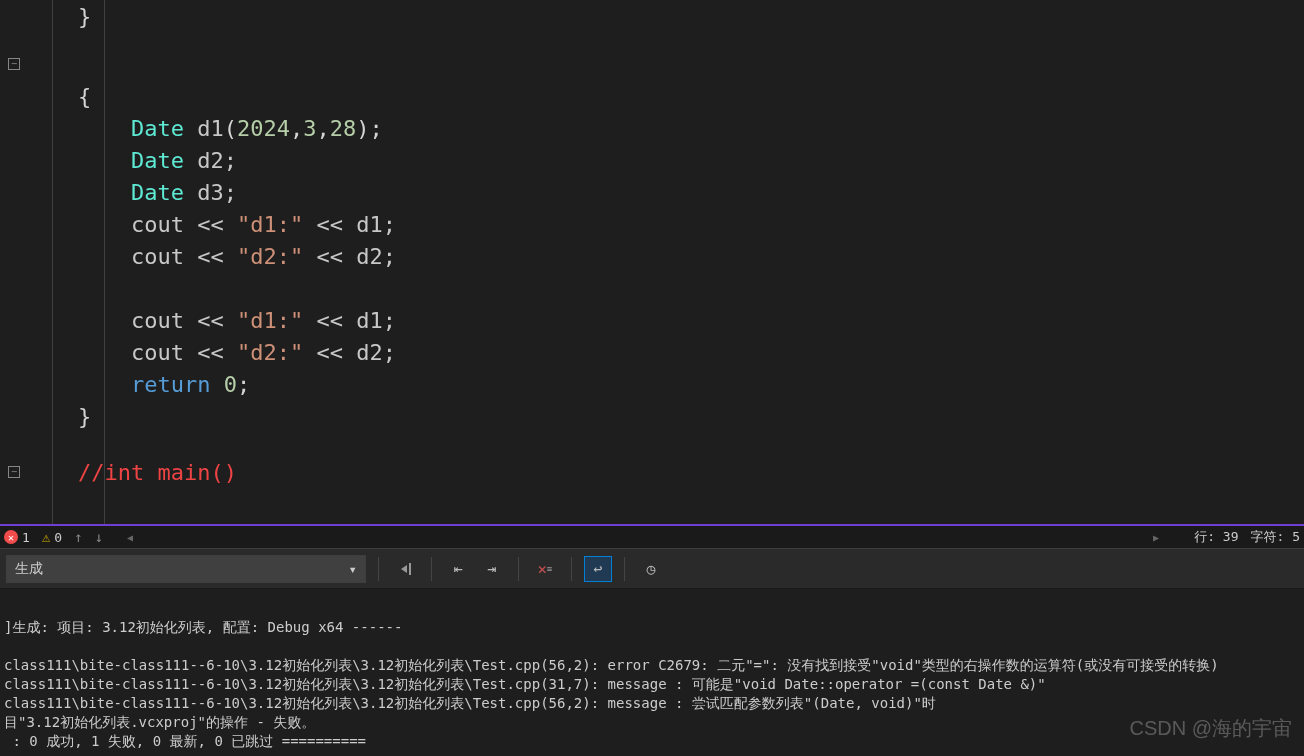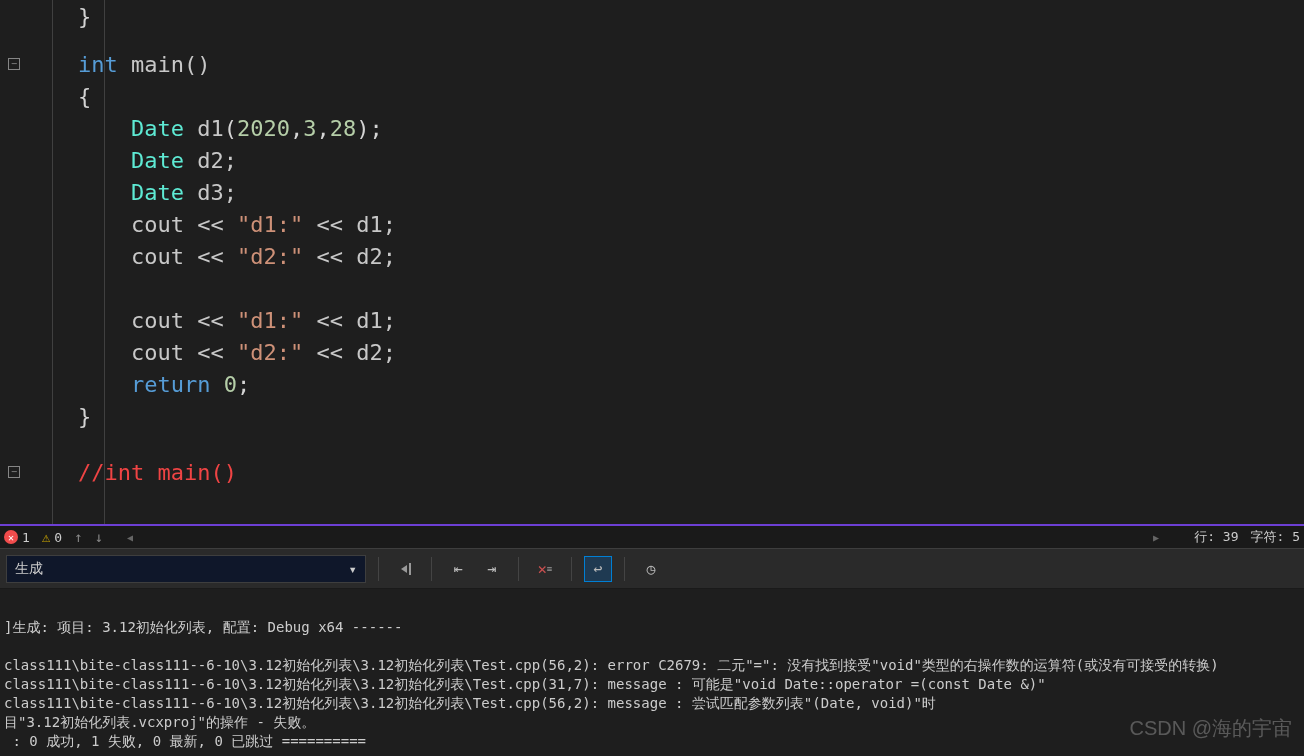--- a/index.html
+++ b/index.html
@@ -104,21 +104,21 @@
 .output-toolbar {
   height: 40px;
   background: #2a2a2a;
   border-bottom: 1px solid #1a1a1a;
   display: flex;
   align-items: center;
   padding: 0 6px;
   gap: 6px;
 }
 .dropdown {
-  background: #0f172a;
+  background: #404040;
   border: 1px solid #3e3e3e;
   color: #cccccc;
   font-size: 14px;
   padding: 4px 8px;
   width: 360px;
   display: flex;
   justify-content: space-between;
   align-items: center;
 }
 .tb-sep { width: 1px; height: 24px; background: #444; margin: 0 6px; }
@@ -153,25 +153,25 @@
 
 <div class="editor-area">
   <div class="code-container">
     <div class="vertical-guide" style="left:52px"></div>
     <div class="vertical-guide" style="left:104px"></div>
 
     <div class="line"><div class="gutter"><div class="green-bar"></div></div><span class="code-text"><span class="punc">}</span></span></div>
 
     <div class="line" style="height:16px"></div>
 
-    <div class="line"><div class="gutter"><div class="fold">−</div></div><span class="code-text"><span class="kw">int</span><span class="ident"> main()</span></span></div>
+    <div class="line"><div class="gutter"><div class="fold">−</div></div></div>
 
     <div class="line"><div class="gutter"></div><span class="code-text"><span class="punc">{</span></span></div>
 
-    <div class="line"><div class="gutter"><div class="green-bar"></div></div><span class="code-text">    <span class="type">Date</span><span class="ident"> d1</span><span class="punc">(</span><span class="num">2020</span><span class="punc">,</span><span class="num">3</span><span class="punc">,</span><span class="num">28</span><span class="punc">);</span></span></div>
+    <div class="line"><div class="gutter"><div class="green-bar"></div></div><span class="code-text">    <span class="type">Date</span><span class="ident"> d1</span><span class="punc">(</span><span class="num">2024</span><span class="punc">,</span><span class="num">3</span><span class="punc">,</span><span class="num">28</span><span class="punc">);</span></span></div>
 
     <div class="line"><div class="gutter"><div class="green-bar"></div></div><span class="code-text">    <span class="type">Date</span><span class="ident"> d2;</span></span></div>
 
     <div class="line"><div class="gutter"><div class="green-bar"></div></div><span class="code-text">    <span class="type">Date</span><span class="ident"> d3;</span></span></div>
 
     <div class="line"><div class="gutter"><div class="green-bar"></div></div><span class="code-text">    <span class="ident">cout &lt;&lt; </span><span class="str">"d1:"</span><span class="ident"> &lt;&lt; d1;</span></span></div>
 
     <div class="line"><div class="gutter"><div class="green-bar"></div></div><span class="code-text">    <span class="ident">cout &lt;&lt; </span><span class="str">"d2:"</span><span class="ident"> &lt;&lt; d2;</span></span></div>
 
     <div class="line"><div class="gutter"><div class="green-bar"></div></div><span class="code-text"></span></div>

